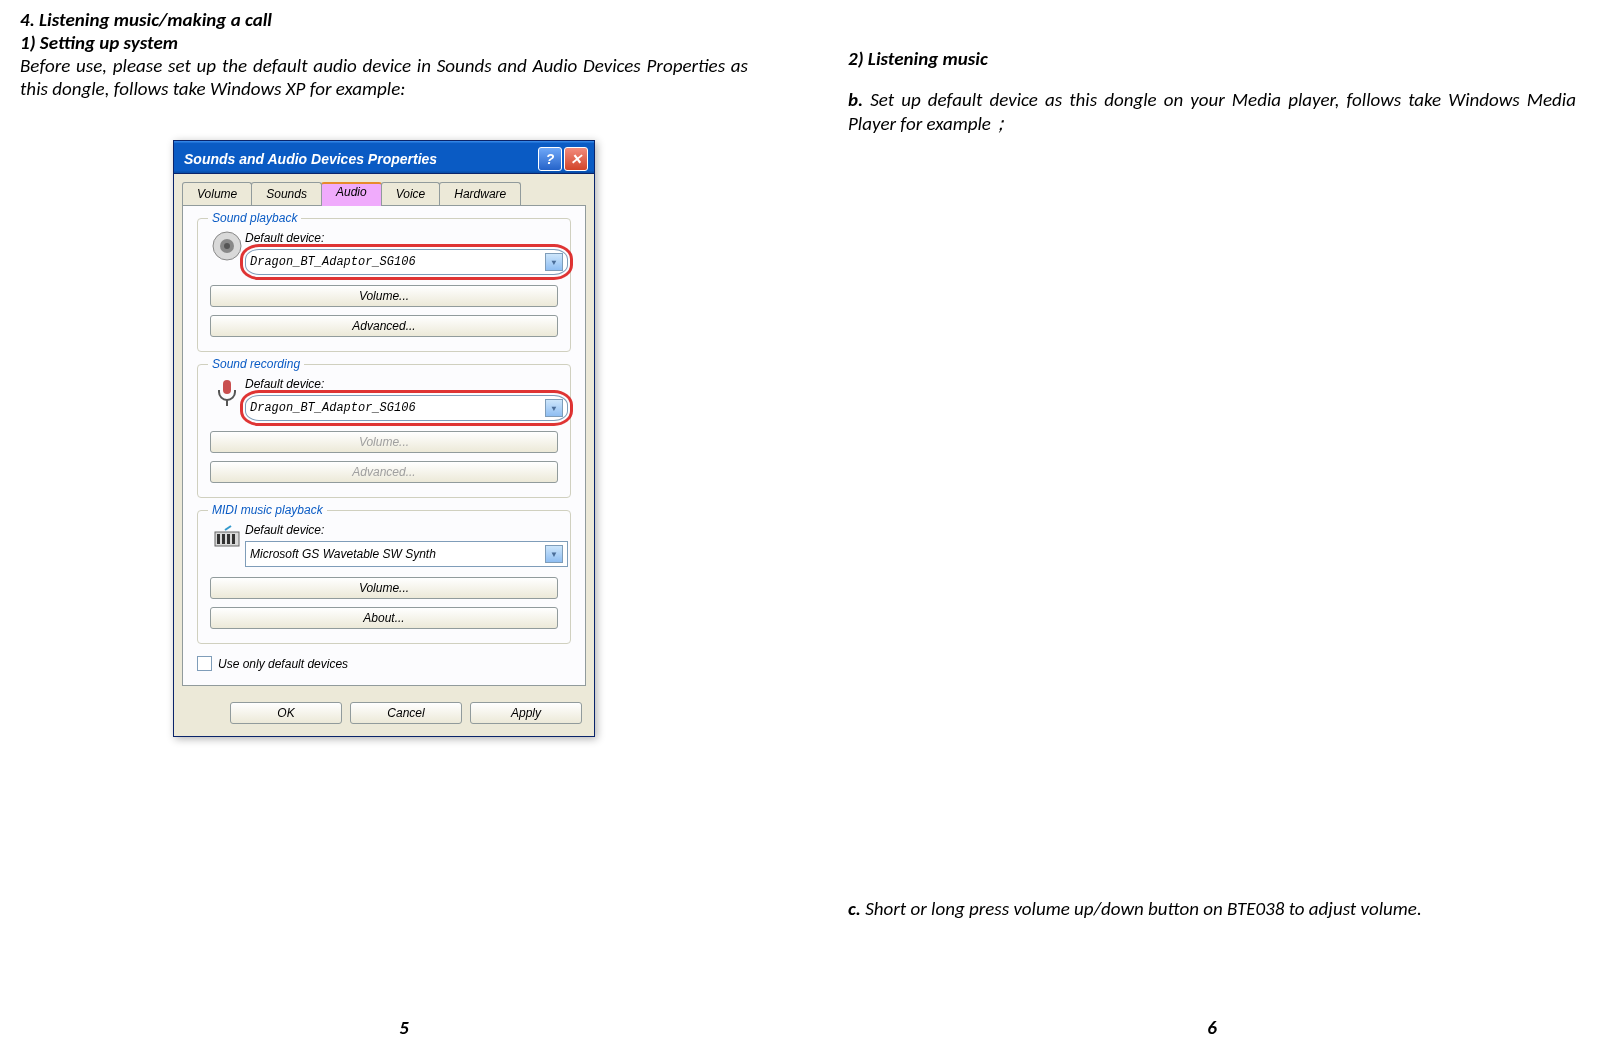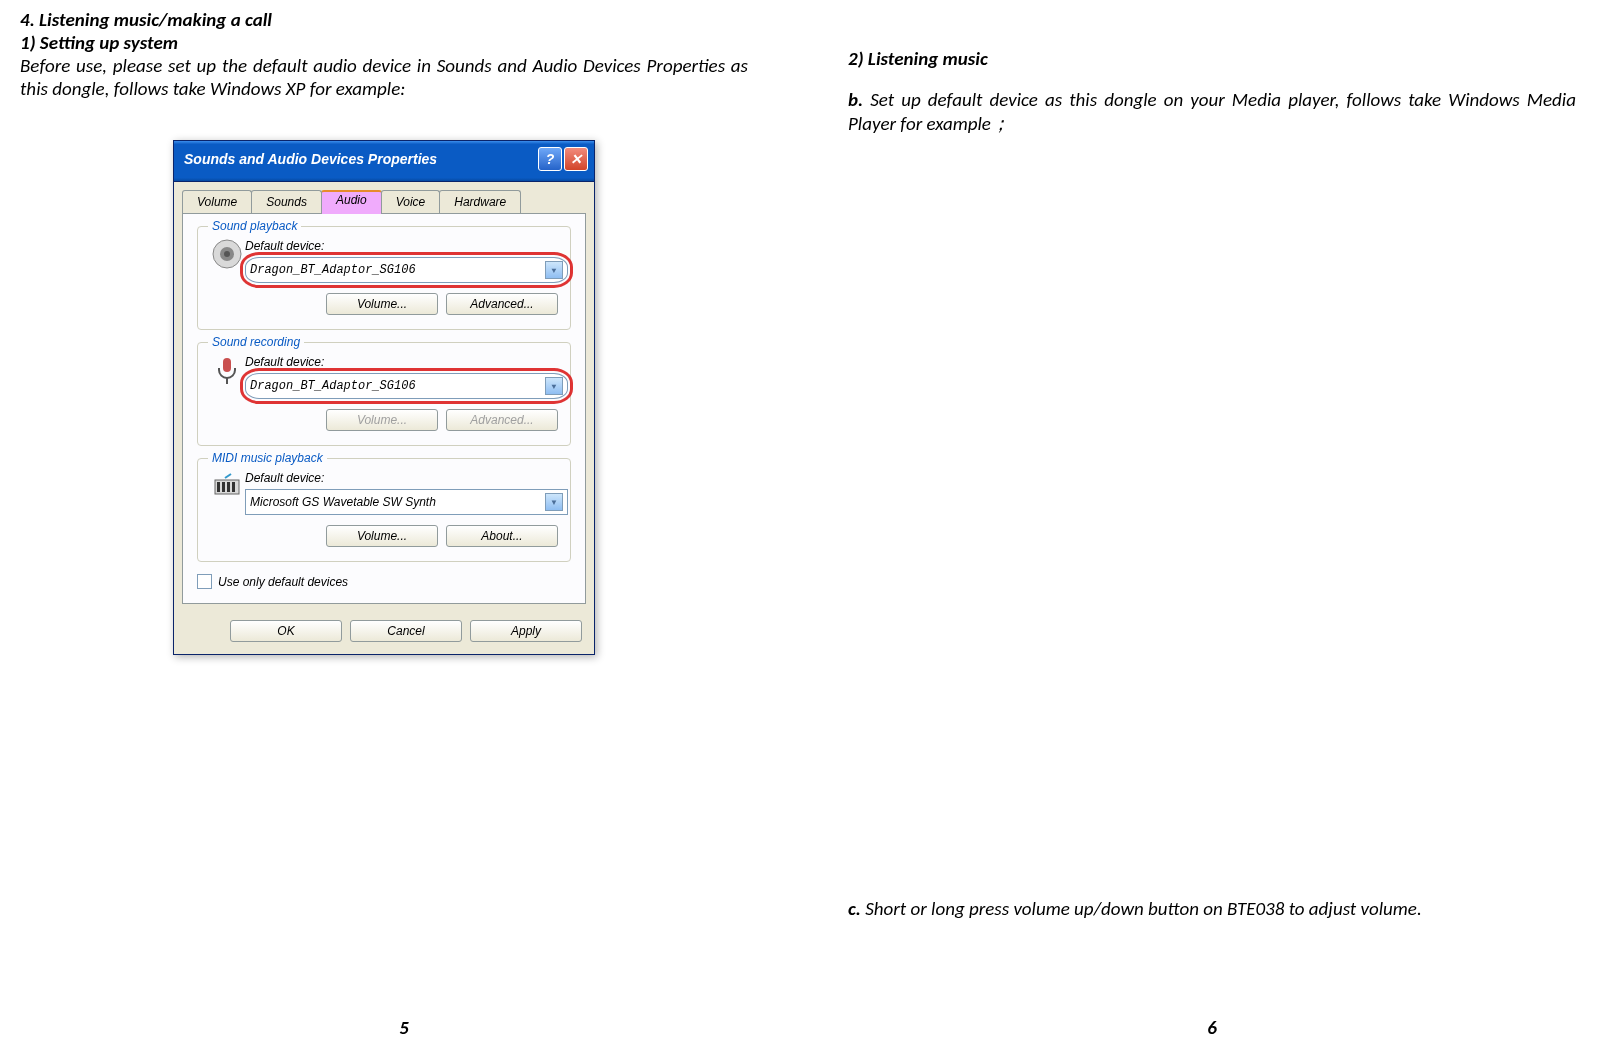--- a/index.html
+++ b/index.html
@@ -43,21 +43,21 @@
     font-size: 12px;
     box-shadow: 2px 2px 8px rgba(0,0,0,0.3);
     background: #ece9d8;
     border: 1px solid #0a246a;
   }
   .titlebar {
     background: linear-gradient(to bottom, #2a6fd6 0%, #0a246a 50%, #2a6fd6 100%);
     background: linear-gradient(to bottom, #3b8eed 0%, #0a5bc4 8%, #0a5bc4 92%, #064aa3 100%);
     color: #fff;
     font-weight: bold;
-    padding: 6px 6px 10px 10px;
+    padding: 6px 6px 2px 10px;
     display: flex;
     align-items: center;
     font-size: 14px;
     border-bottom: 1px solid #0a246a;
   }
   .titlebar-text { flex: 1; }
   .titlebar-btn {
     width: 22px; height: 22px;
     margin-left: 2px;
     border: 1px solid #fff;
@@ -142,21 +142,21 @@
   }
   .dropdown.highlighted { outline: 3px solid rgba(220,30,30,0.9); outline-offset: 2px; border-radius: 14px/10px; }
   .dd-arrow {
     width: 16px; height: 16px;
     background: linear-gradient(to bottom,#cde6fb,#8fbef2);
     border: 1px solid #7f9db9;
     display: flex; align-items: center; justify-content: center;
     color: #4b6e99;
     font-size: 8px;
   }
-  .btn-row { display: flex; justify-content: flex-end; gap: 8px; margin-top: 10px; }
+  .btn-row { display: flex; justify-content: flex-end; gap: 8px; margin-top: 10px; flex-direction: column; }
   .winbtn {
     min-width: 90px;
     padding: 3px 10px;
     background: linear-gradient(to bottom,#fff,#ece9d8);
     border: 1px solid #919b9c;
     border-radius: 3px;
     font-size: 12px;
     text-align: center;
     color: #000;
   }

